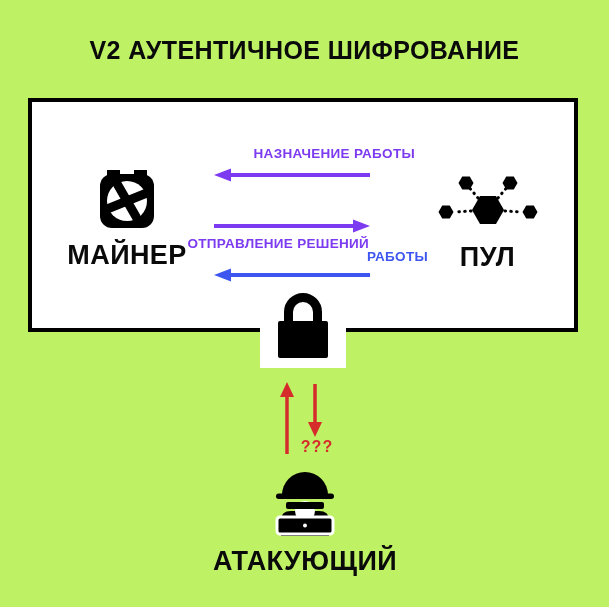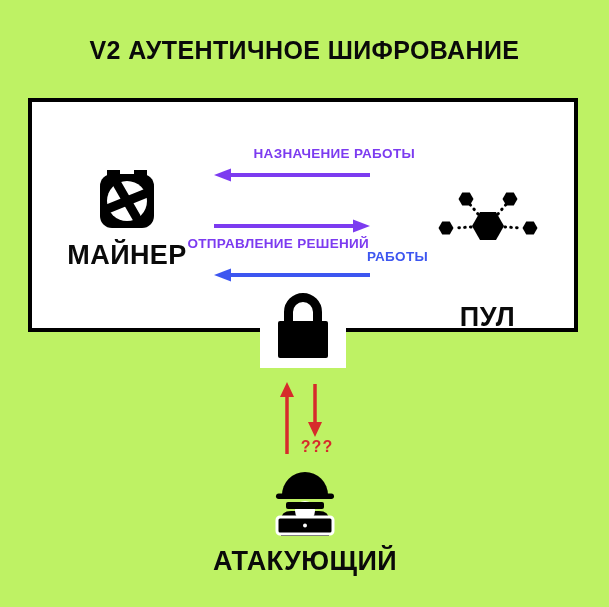--- a/index.html
+++ b/index.html
@@ -21,21 +21,21 @@
     position: absolute;
     left: 28px; top: 98px; width: 550px; height: 234px;
     border: 4px solid #000000;
     background: #ffffff;
   }
   .entity {
     position: absolute; display: flex; flex-direction: column;
     align-items: center;
   }
   .entity-miner { left: 71px; top: 170px; width: 112px; }
-  .entity-pool  { left: 425px; top: 190px; width: 125px; gap: 44px; }
+  .entity-pool  { left: 425px; top: 174px; width: 125px; }
   .entity-attacker { left: 215px; top: 470px; width: 180px; }
   .entity-label {
     margin-top: 6px;
     font-size: 27px; font-weight: 800; color: #0a0a0a;
     letter-spacing: 0.4px; white-space: nowrap;
   }
   .flow-label {
     position: absolute; width: 200px; text-align: right;
     font-size: 13.5px; font-weight: 800; letter-spacing: 0.3px;
     white-space: nowrap;

